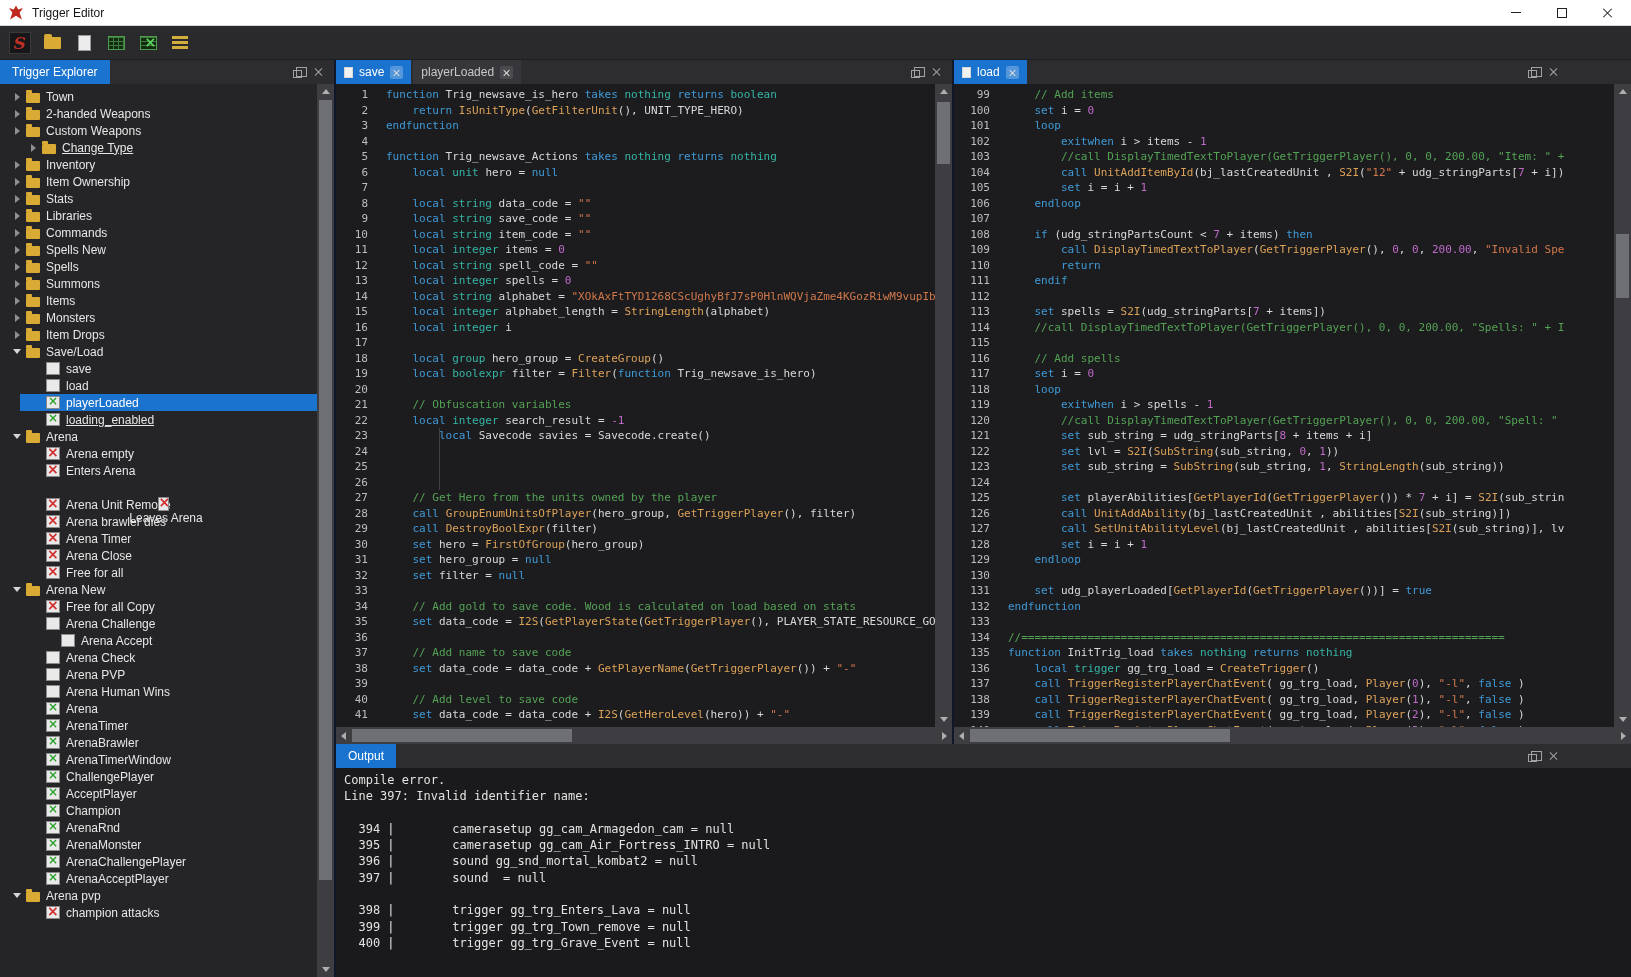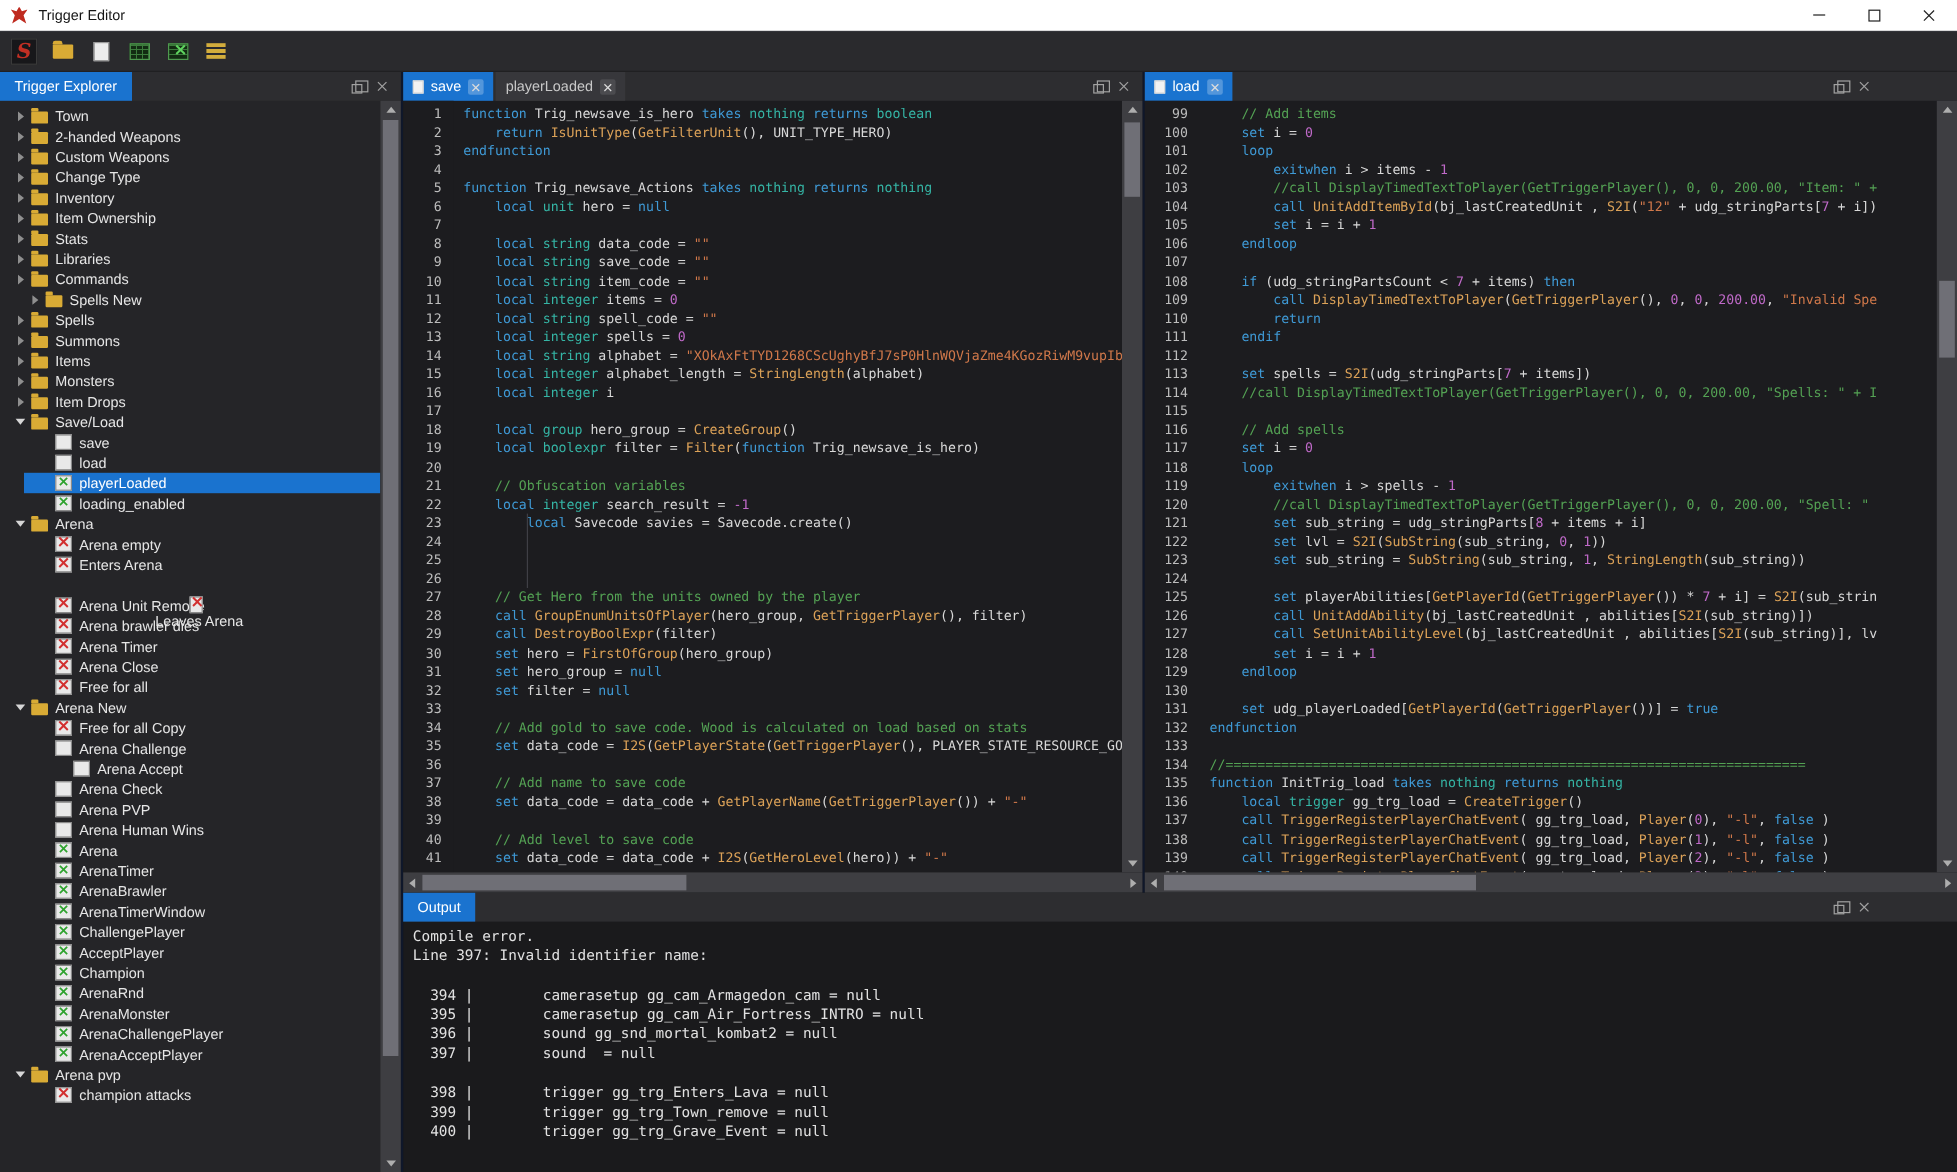--- a/index.html
+++ b/index.html
@@ -179,21 +179,21 @@
           <span class="ticon ic-folder"></span>
           <span class="tree-label">2-handed Weapons</span>
         </div>
         <div class="tree-row" style="padding-left: 8px;">
           <span class="tree-arrow">
             <span class="tri-right"></span>
           </span>
           <span class="ticon ic-folder"></span>
           <span class="tree-label">Custom Weapons</span>
         </div>
-        <div class="tree-row" style="padding-left: 8px;">
+        <div class="tree-row" style="padding-left: 24px; text-decoration: underline;">
           <span class="tree-arrow">
             <span class="tri-right"></span>
           </span>
           <span class="ticon ic-folder"></span>
           <span class="tree-label">Change Type</span>
         </div>
         <div class="tree-row" style="padding-left: 8px; text-align: right;">
           <span class="tree-arrow">
             <span class="tri-right"></span>
           </span>
@@ -221,21 +221,21 @@
           <span class="ticon ic-folder"></span>
           <span class="tree-label">Libraries</span>
         </div>
         <div class="tree-row" style="padding-left: 8px;">
           <span class="tree-arrow">
             <span class="tri-right"></span>
           </span>
           <span class="ticon ic-folder"></span>
           <span class="tree-label">Commands</span>
         </div>
-        <div class="tree-row" style="padding-left: 8px; margin-left: 12px;">
+        <div class="tree-row" style="padding-left: 8px;">
           <span class="tree-arrow">
             <span class="tri-right"></span>
           </span>
           <span class="ticon ic-folder"></span>
           <span class="tree-label">Spells New</span>
         </div>
         <div class="tree-row" style="padding-left: 8px;">
           <span class="tree-arrow">
             <span class="tri-right"></span>
           </span>
@@ -285,21 +285,21 @@
         <div class="tree-row" style="padding-left: 28px;">
           <span class="tree-arrow"></span>
           <span class="ticon ic-doc"></span>
           <span class="tree-label">load</span>
         </div>
         <div class="tree-row selected" style="padding-left: 28px;">
           <span class="tree-arrow"></span>
           <span class="ticon ic-script"></span>
           <span class="tree-label">playerLoaded</span>
         </div>
-        <div class="tree-row" style="padding-left: 28px;">
+        <div class="tree-row" style="padding-left: 28px; text-decoration: underline;">
           <span class="tree-arrow"></span>
           <span class="ticon ic-script"></span>
           <span class="tree-label">loading_enabled</span>
         </div>
         <div class="tree-row" style="padding-left: 8px;">
           <span class="tree-arrow">
             <span class="tri-down"></span>
           </span>
           <span class="ticon ic-folder"></span>
           <span class="tree-label">Arena</span>

